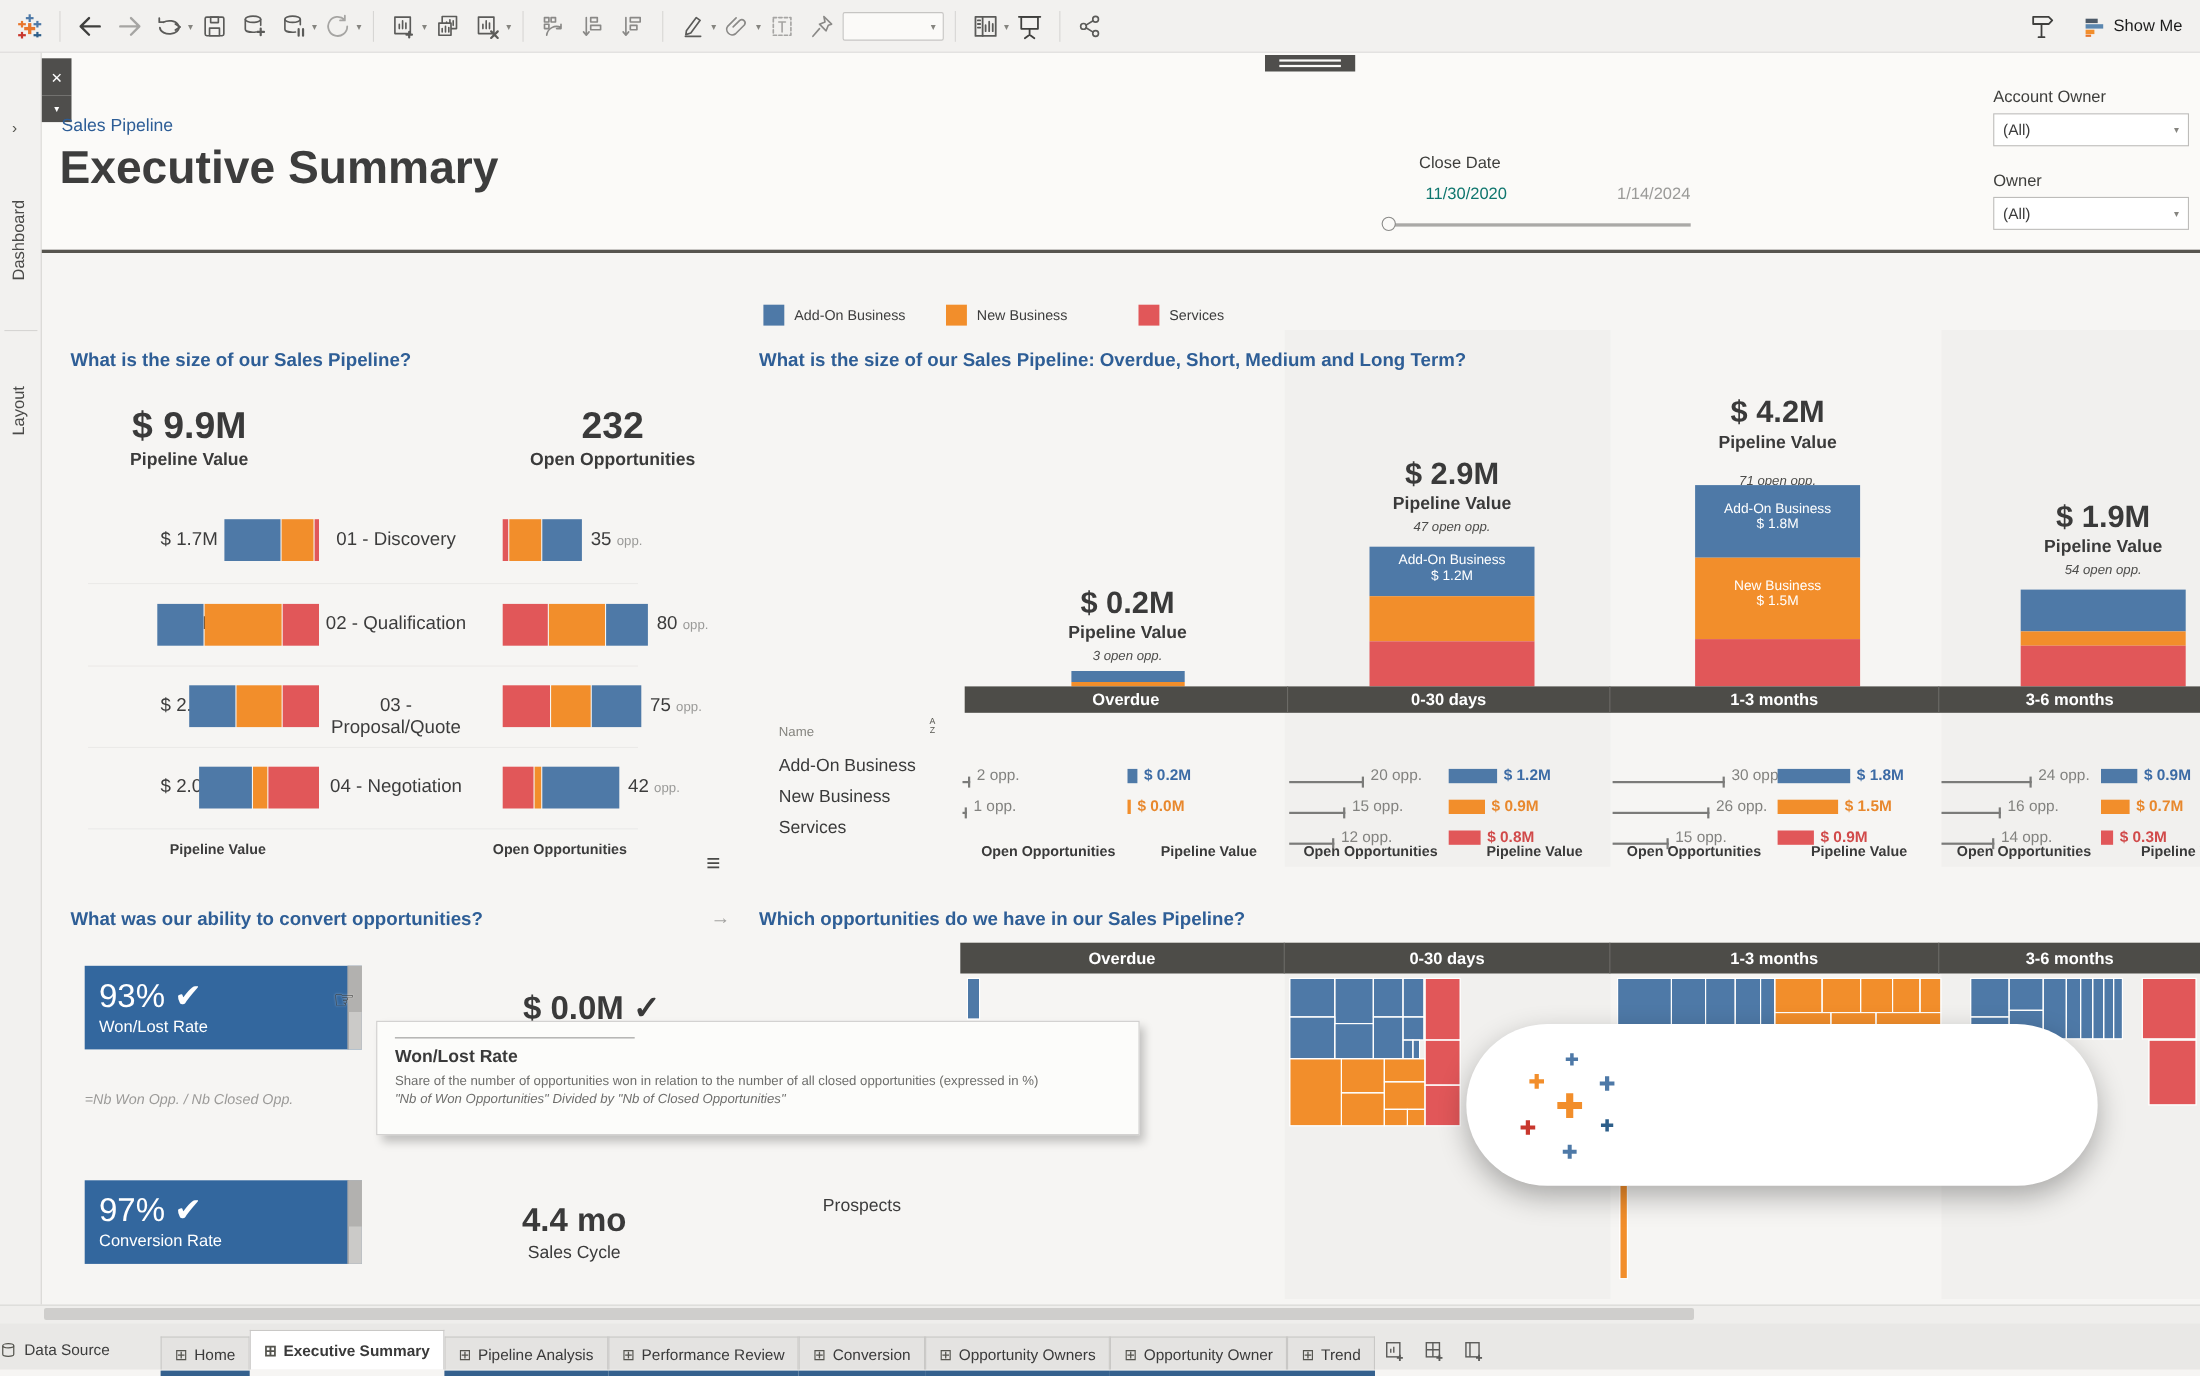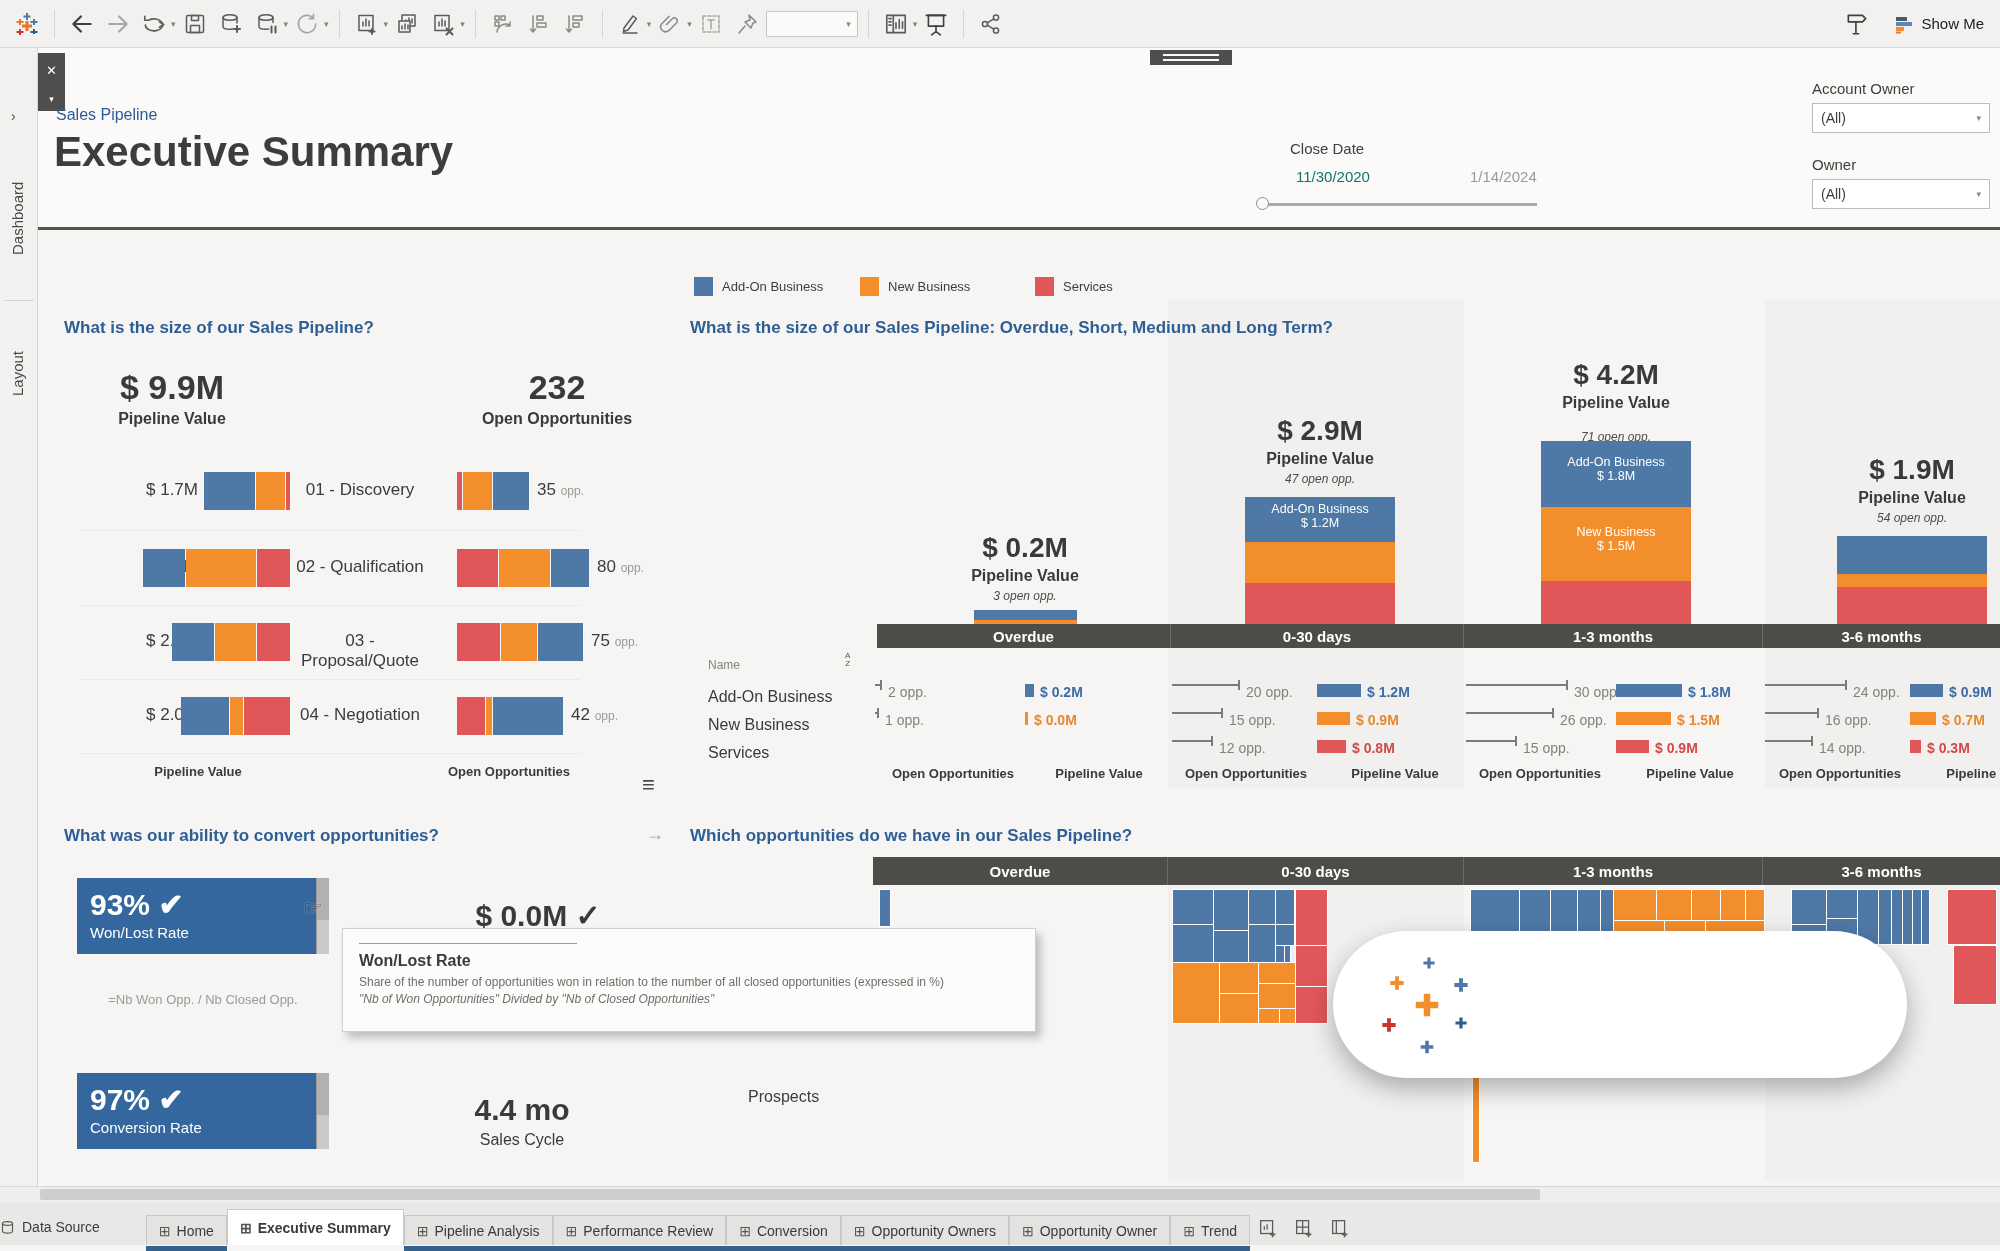--- a/index.html
+++ b/index.html
@@ -58,31 +58,31 @@
   .tml{position:absolute;font-size:16px;font-weight:600;color:#3a3a3a;text-align:center;width:160px}
   .tmo{position:absolute;font-size:12px;font-style:italic;color:#4c4c4a;text-align:center;width:160px}
   .stack{position:absolute;width:150px;display:flex;flex-direction:column}
   .stack div{width:100%;color:#fff;font-size:12.5px;line-height:14px;text-align:center;overflow:hidden}
   .colband{position:absolute;background:#f1f0ee}
   
   .trow{position:absolute;font-size:16px;color:#3a3a3a}
   .oobar{height:2px;background:#7b7b79;display:inline-block;position:relative;vertical-align:middle}
   .oobar::after{content:"";position:absolute;right:0;top:-4px;width:2px;height:10px;background:#7b7b79}
   .pvbar{height:13px;display:inline-block;vertical-align:middle}
-  .tcell{position:absolute;display:flex;align-items:flex-start;gap:6px;height:28px}
+  .tcell{position:absolute;display:flex;align-items:flex-end;gap:6px;height:28px}
   .tcell .v{font-size:14px;color:#82827f}
   .pvtxt{font-size:14px;font-weight:600}
   .tfoot{position:absolute;font-size:13px;font-weight:700;color:#3a3a3a;text-align:center;width:180px}
   
   .kpibox{position:absolute;width:252px;height:76px;background:#33679e;color:#fff;padding:9px 0 0 13px}
-  .kpibox .big{font-size:30px;font-weight:700}
+  .kpibox .big{font-size:30px;font-weight:400}
   .kpibox .lab{font-size:15px;margin-top:2px}
   .kpistrip{position:absolute;top:0;right:0;width:13px;height:100%;background:#cbcac8;border-left:1px solid #9d9c9a}
   .kpistrip i{display:block;width:100%;height:55%;background:#b2b1af}
-  .formula{position:absolute;font-size:13px;color:#9b9a98;text-align:center;width:252px}
+  .formula{position:absolute;font-size:13px;font-style:italic;color:#9b9a98;width:252px}
   .bigval{position:absolute;font-size:30px;font-weight:700;color:#3a3a3a;text-align:center;width:220px}
   .tooltip{position:absolute;left:342px;top:928px;width:694px;height:104px;background:#fcfcfa;
            border:1px solid #cfcecc;box-shadow:5px 6px 8px rgba(0,0,0,.22);padding:12px 16px;z-index:40}
   .tooltip .hr{width:218px;border-top:1px solid #9a9a98;margin:2px 0 8px 0}
   .tooltip .tt{font-size:16px;font-weight:600;color:#3a3a3a}
   .tooltip .d1{font-size:12px;color:#6e6e6c;margin-top:5px}
   .tooltip .d2{font-size:12px;font-style:italic;color:#6e6e6c;margin-top:3px}
   
   .tm{position:absolute;outline:1px solid #fff}
   

